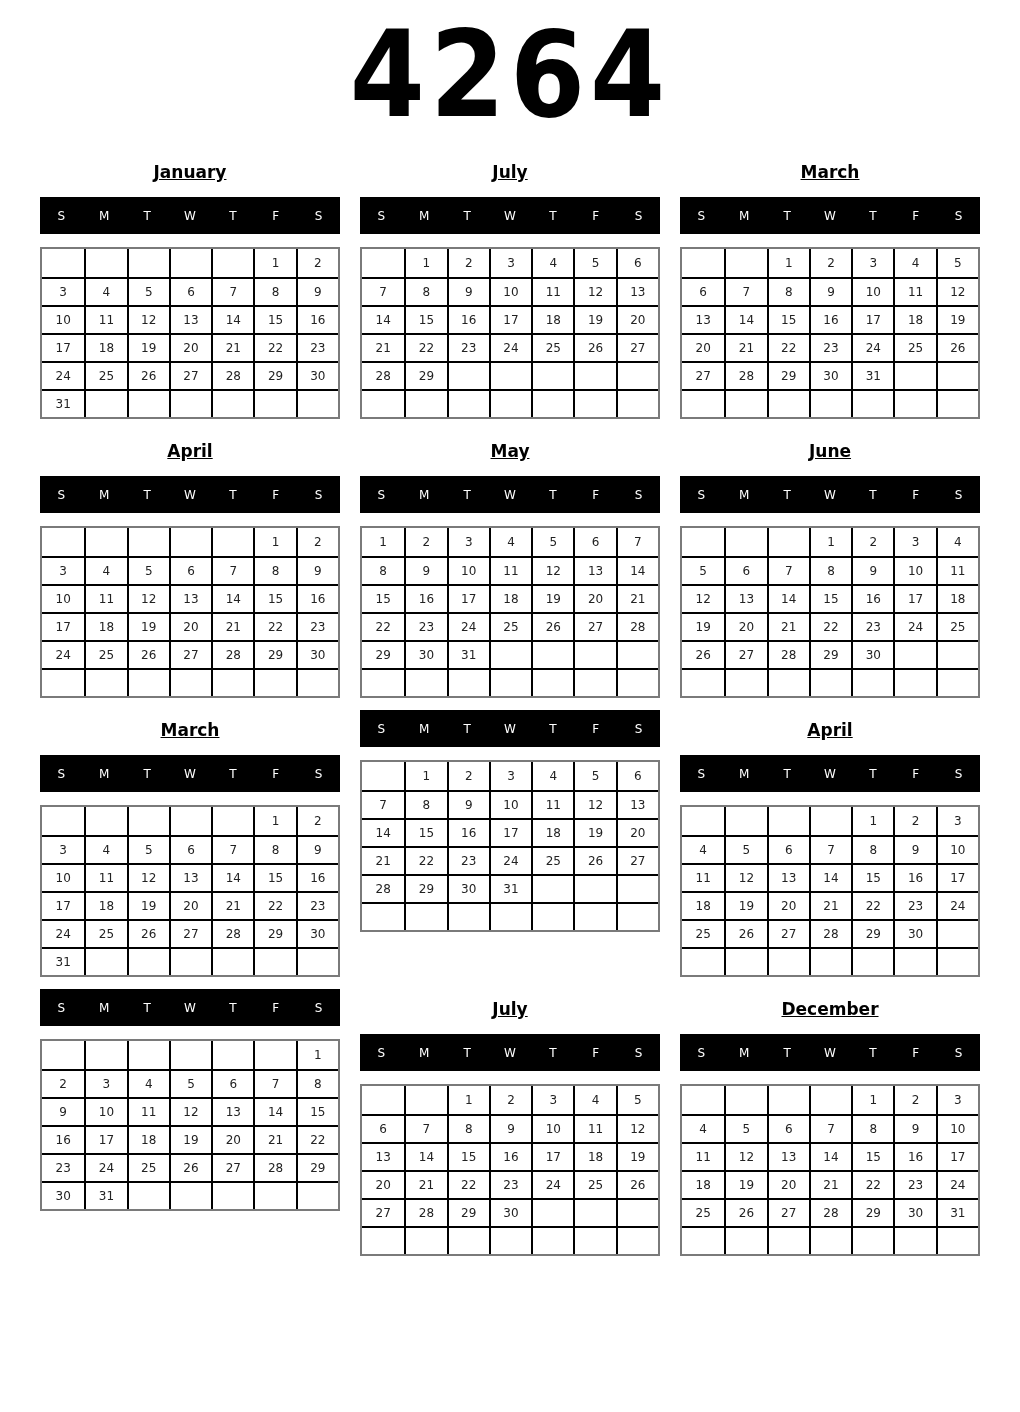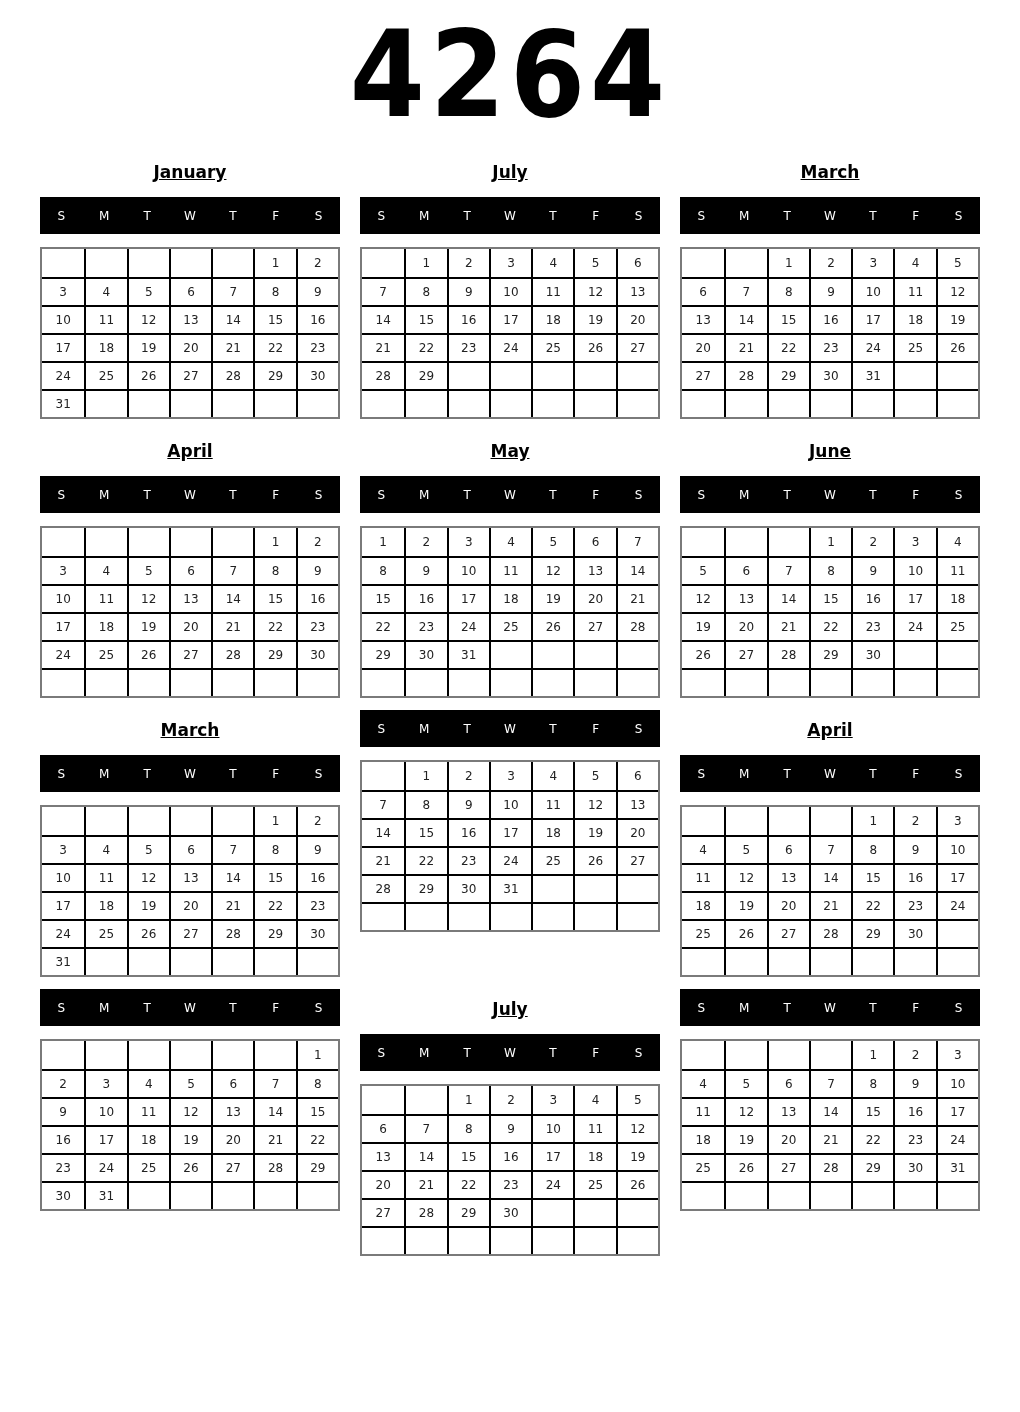--- a/index.html
+++ b/index.html
@@ -706,20 +706,21 @@
           <div class="day-cell"></div>
           <div class="day-cell"></div>
           <div class="day-cell"></div>
           <div class="day-cell"></div>
           <div class="day-cell"></div>
           <div class="day-cell"></div>
         </div>
   </section>
 
   <section class="month">
+    <h2 class="month-name">December</h2>
     <div class="weekday-header">
           <span class="weekday">S</span>
           <span class="weekday">M</span>
           <span class="weekday">T</span>
           <span class="weekday">W</span>
           <span class="weekday">T</span>
           <span class="weekday">F</span>
           <span class="weekday">S</span>
         </div>
     <div class="dates-grid">

